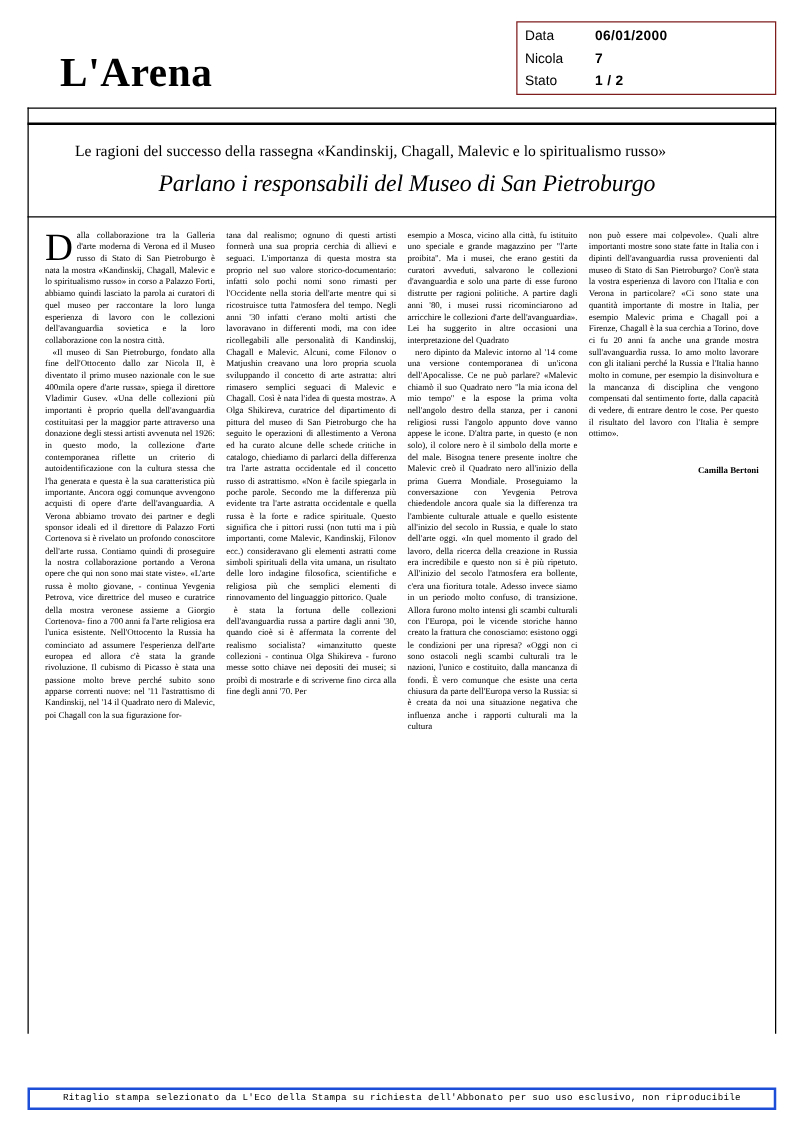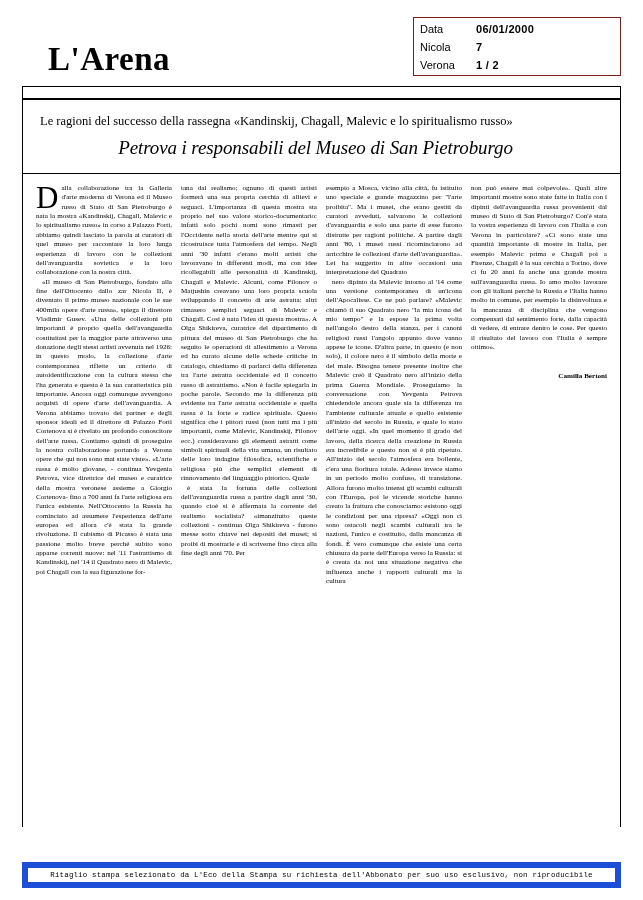--- a/index.html
+++ b/index.html
@@ -52,21 +52,21 @@
     display: flex;
     padding: 1px 6px;
     line-height: 1.45;
   }
   .meta-row .k { width: 56px; }
   .meta-row .v { font-weight: bold; letter-spacing: 0.3px; }
 
   
   .headzone {
     border-bottom: 1px solid #000;
-    padding: 14px 16px 12px 4px;
+    padding: 14px 16px 12px 24px;
     text-align: center;
   }
   .kicker {
     font-size: 12.5px;
     text-align: left;
     padding-left: 14px;
     margin-bottom: 8px;
   }
   .headline {
     font-size: 34.5px;
@@ -114,21 +114,21 @@
     font-size: 7.1px;
     margin-top: 20px;
   }
 
   
   .footer {
     position: absolute;
     left: 22px;
     right: 22px;
     bottom: 12px;
-    border: 6px solid #1d4ed8;
+    border: 2px solid #1d4ed8;
     font-family: "Liberation Mono", monospace;
     font-size: 7.4px;
     text-align: center;
     padding: 3px 2px;
     letter-spacing: 0.2px;
   }
   .outer-frame {
     position: absolute;
     left: 22px; right: 22px; top: 86px;
     border: 1px solid #000;
@@ -147,31 +147,31 @@
     <div class="meta-box">
       <div class="meta-row">
         <span class="k">Data</span>
         <span class="v">06/01/2000</span>
       </div>
       <div class="meta-row">
         <span class="k">Nicola</span>
         <span class="v">7</span>
       </div>
       <div class="meta-row">
-        <span class="k">Verona</span>
+        <span class="k">Stato</span>
         <span class="v">1 / 2</span>
       </div>
     </div>
   </div>
 
   <div class="outer-frame"></div>
 
   <div class="headzone">
     <div class="kicker">Le ragioni del successo della rassegna «Kandinskij, Chagall, Malevic e lo spiritualismo russo»</div>
-    <div class="subhead">Petrova i responsabili del Museo di San Pietroburgo</div>
+    <div class="subhead">Parlano i responsabili del Museo di San Pietroburgo</div>
   </div>
 
   <div class="columns">
 
     <div class="col">
       <p class="first"><span class="dropcap">D</span><span>alla collaborazione tra la Galleria d'arte moderna di Verona ed il Museo russo di Stato di San Pietroburgo è nata la mostra «Kandinskij, Chagall, Malevic e lo spiritualismo russo» in corso a Palazzo Forti, abbiamo quindi lasciato la parola ai curatori di quel museo per raccontare la loro lunga esperienza di lavoro con le collezioni dell'avanguardia sovietica e la loro collaborazione con la nostra città.</span></p>
       <p><span>«Il museo di San Pietroburgo, fondato alla fine dell'Ottocento dallo zar Nicola II, è diventato il primo museo nazionale con le sue 400mila opere d'arte russa», spiega il direttore Vladimir Gusev. «Una delle collezioni più importanti è proprio quella dell'avanguardia costituitasi per la maggior parte attraverso una donazione degli stessi artisti avvenuta nel 1926: in questo modo, la collezione d'arte contemporanea riflette un criterio di autoidentificazione con la cultura stessa che l'ha generata e questa è la sua caratteristica più importante. Ancora oggi comunque avvengono acquisti di opere d'arte dell'avanguardia. A Verona abbiamo trovato dei partner e degli sponsor ideali ed il direttore di Palazzo Forti Cortenova si è rivelato un profondo conoscitore dell'arte russa. Contiamo quindi di proseguire la nostra collaborazione portando a Verona opere che qui non sono mai state viste». «L'arte russa è molto giovane, - continua Yevgenia Petrova, vice direttrice del museo e curatrice della mostra veronese assieme a Giorgio Cortenova- fino a 700 anni fa l'arte religiosa era l'unica esistente. Nell'Ottocento la Russia ha cominciato ad assumere l'esperienza dell'arte europea ed allora c'è stata la grande rivoluzione. Il cubismo di Picasso è stata una passione molto breve perché subito sono apparse correnti nuove: nel '11 l'astrattismo di Kandinskij, nel '14 il Quadrato nero di Malevic, poi Chagall con la sua figurazione for-</span></p>
     </div>
 
     <div class="col">

